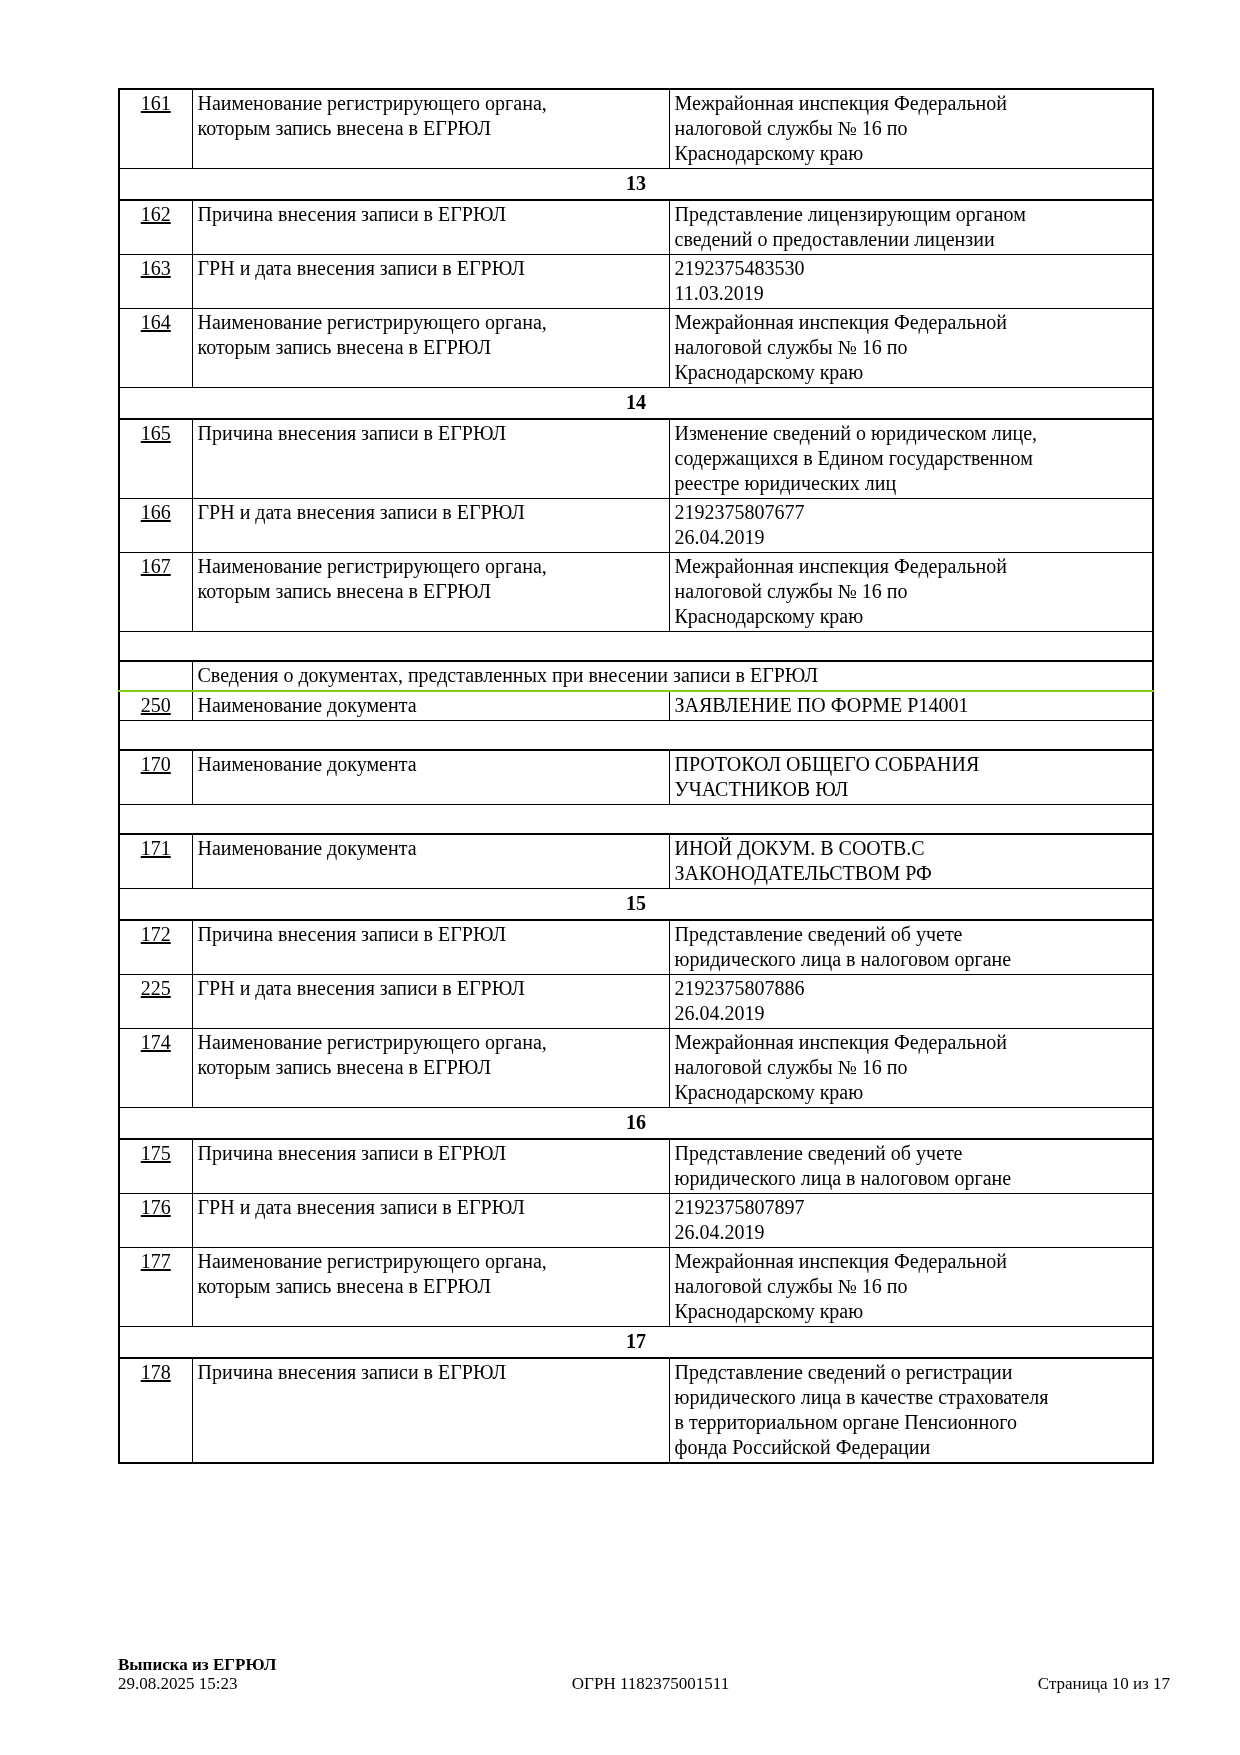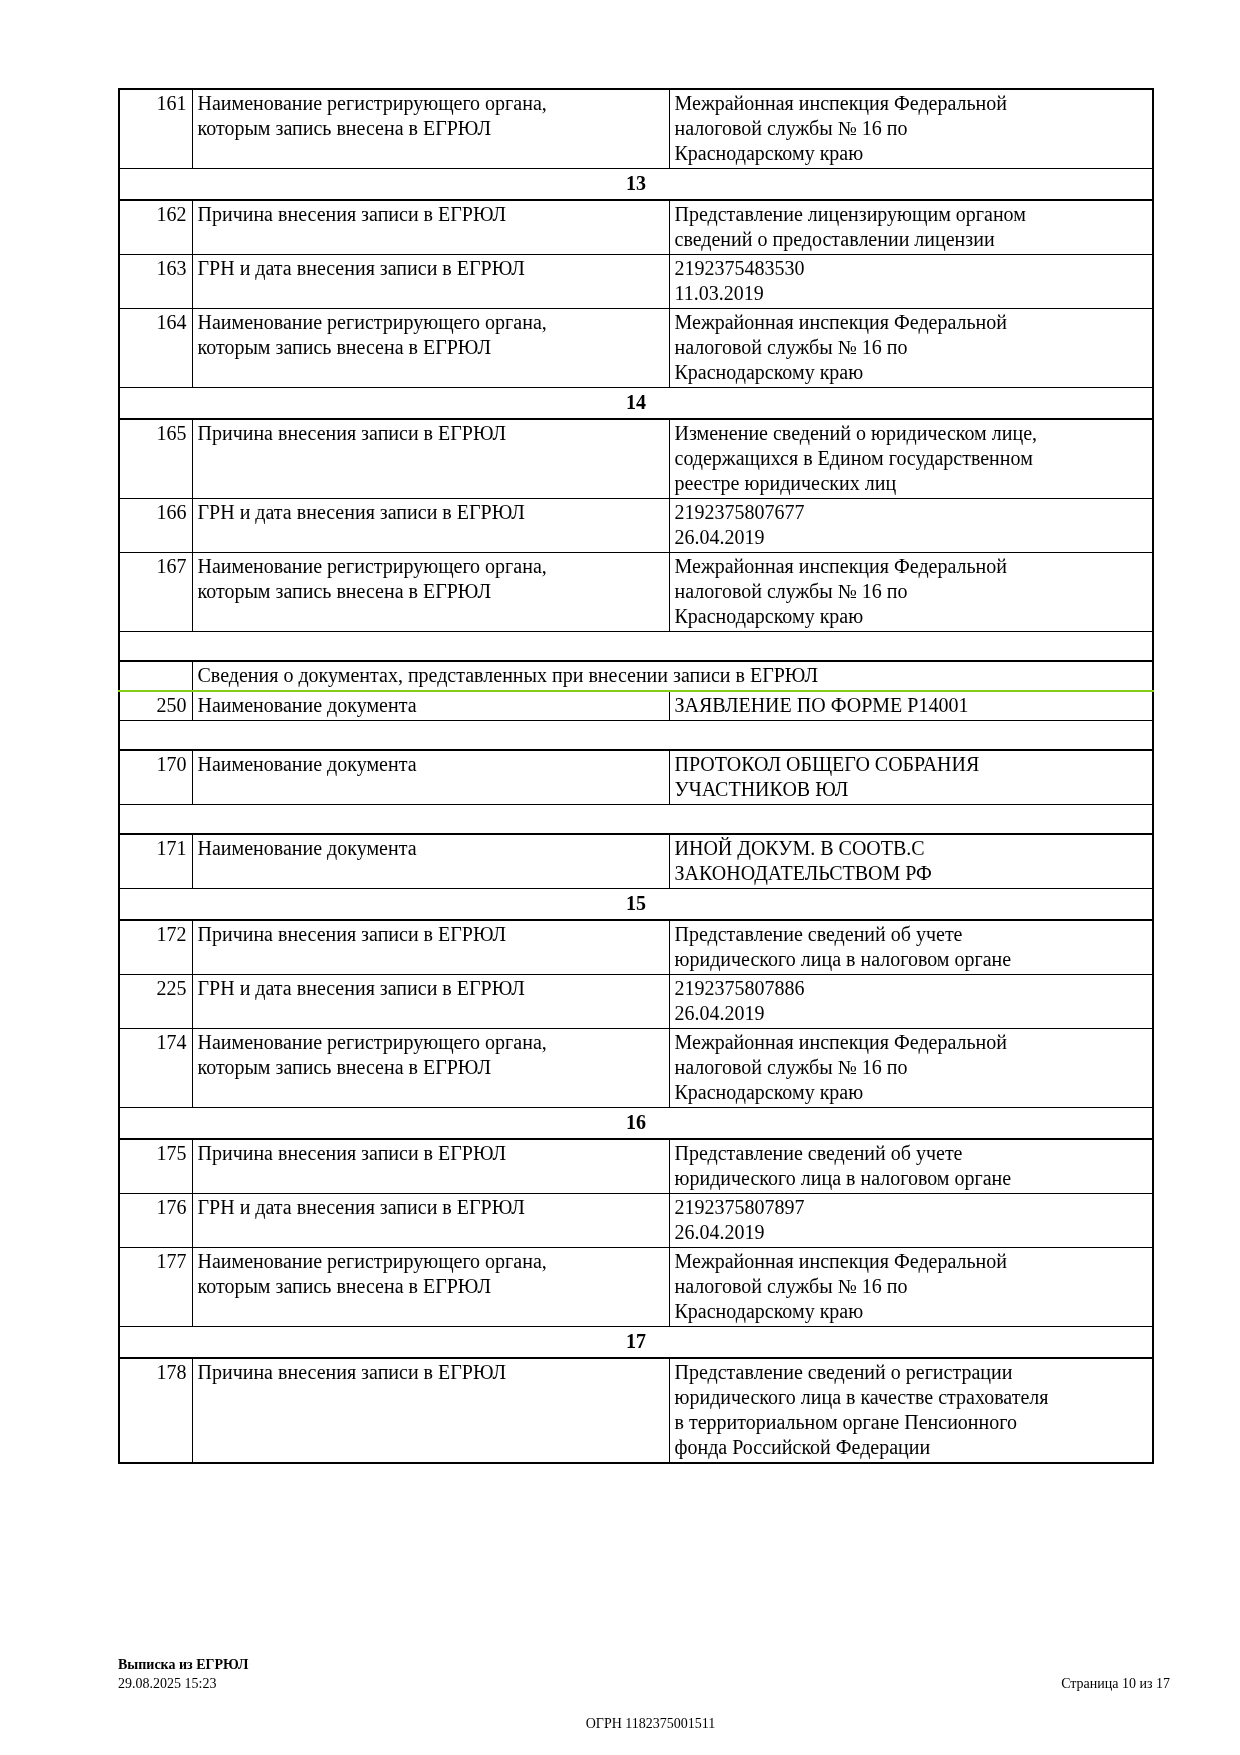--- a/index.html
+++ b/index.html
@@ -34,23 +34,24 @@
   table.egrul td {
     border: 1px solid #000000;
     vertical-align: top;
     font-size: 20px;
     line-height: 25px;
     padding: 1px 5px 2px 5px;
     white-space: pre-line;
     overflow: hidden;
   }
   td.num-cell {
-    text-align: right;
+    text-align: center;
     padding-left: 1px;
     padding-right: 1px;
+    text-decoration: underline;
   }
   tr.section-row td {
     text-align: center;
     font-weight: bold;
     border-bottom: 2px solid #000000;
     padding-top: 2px;
     padding-bottom: 3px;
     border-radius: 8px;
   }
   tr.spacer-row td {
@@ -59,37 +60,36 @@
   }
   tr.subheader-row td {
     border-bottom: 2px solid #84cc16;
     margin-left: 15px;
   }
   .footer {
     position: absolute;
     left: 118px;
     right: 70px;
     top: 1655px;
-    font-size: 14px;
+    font-size: 17px;
     line-height: 19px;
   }
   .footer .doc-type {
     font-weight: bold;
   }
   .footer .line2 {
     display: flex;
     justify-content: space-between;
     align-items: baseline;
   }
   .footer .line2 .center-item {
     position: absolute;
     left: 13px;
     right: 0;
     text-align: center;
-    margin-top: 40px;
   }
   .footer .line2 { position: relative; }
   .footer .line2 .right-item { position: relative; }
 </style>
 </head>
 <body>
 
 <div class="sheet">
 
   <table class="egrul">

